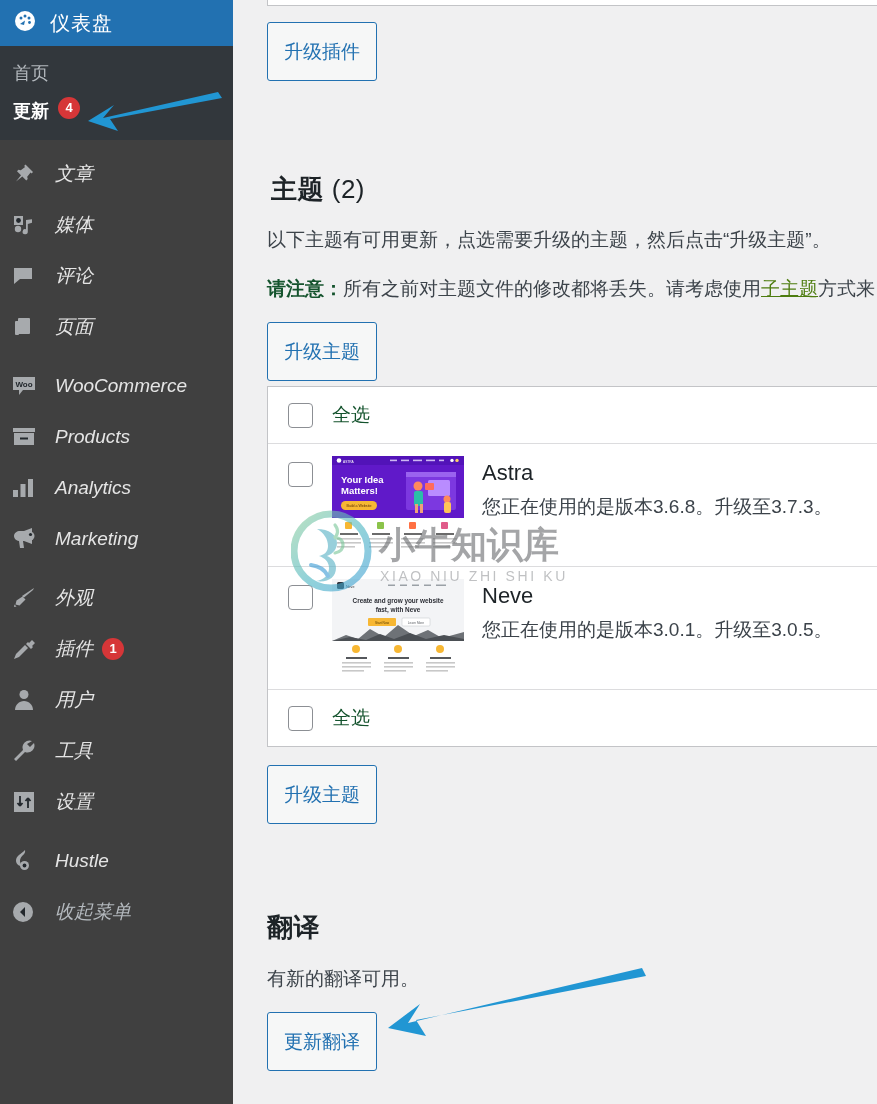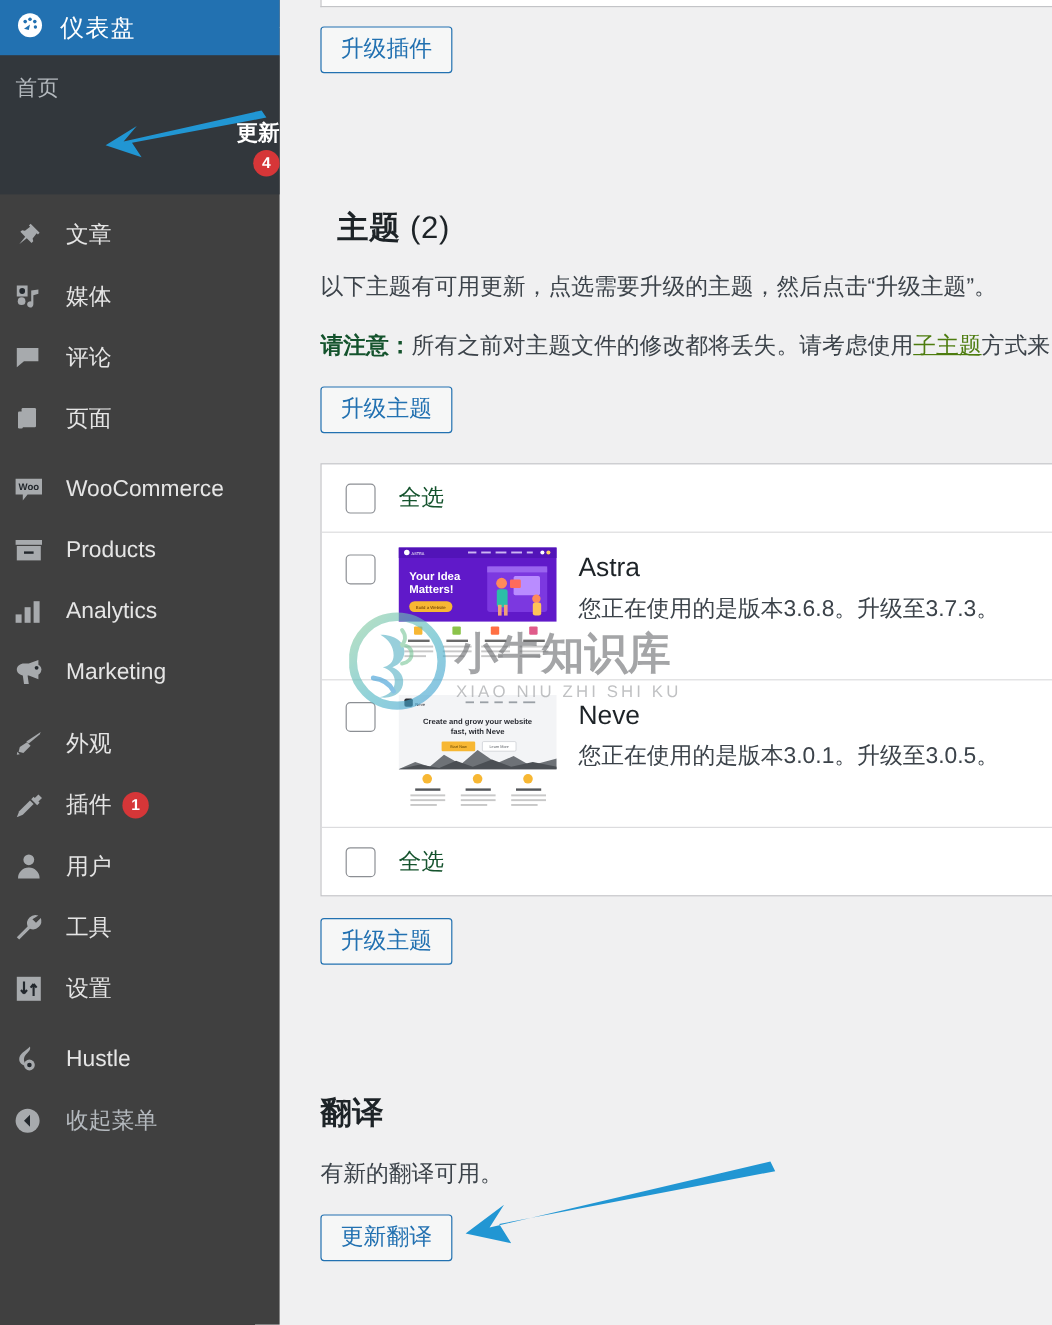--- a/index.html
+++ b/index.html
@@ -20,50 +20,50 @@
   }
   .menu-top .m-label{font-size:20px;margin-left:13px;letter-spacing:1px;}
   .menu-top:after{
     content:"";position:absolute;right:-8px;top:50%;margin-top:-8px;
     border:8px solid transparent;border-right-color:#f0f0f1;
   }
   .submenu{background:#32373c;padding:8px 0 10px 0;}
   .sub-item{
     padding:5px 0 5px 13px;font-size:18px;color:#b4b9be;line-height:28px;
   }
-  .sub-item.current{color:#fff;font-weight:bold;display:flex;align-items:flex-end;flex-direction:column;}
+  .sub-item.current{color:#fff;font-weight:bold;display:flex;align-items:flex-start;}
   .badge{
     display:inline-flex;align-items:center;justify-content:center;
     min-width:22px;height:22px;border-radius:11px;background:#d63638;color:#fff;
     font-size:13px;font-weight:bold;margin-left:9px;padding:0 5px;box-sizing:border-box;
     font-family:"Liberation Sans",sans-serif;
   }
   .nav-gap{height:8px;}
   .nav-item{
     display:flex;align-items:center;height:51px;padding-left:11px;box-sizing:border-box;
     font-size:19px;color:#e5e5e5;
   }
   .nav-item .ico{
     width:30px;min-width:30px;display:flex;align-items:flex-end;justify-content:flex-start;
     margin-right:14px;color:#a7aaad;
   }
   .nav-item.dim{color:#b4b9be;}
-  .nav-item .nlabel{white-space:nowrap;}
+  .nav-item .nlabel{white-space:nowrap;font-style:italic;}
   
   #main{
     position:absolute;left:233px;top:0;right:0;bottom:0;background:#f0f0f1;
     padding:0 0 0 34px;box-sizing:border-box;overflow:hidden;
   }
   .top-table-edge{
     position:absolute;left:34px;top:0;width:843px;height:6px;
     background:#fff;border:1px solid #c3c4c7;border-top:none;box-sizing:border-box;
   }
   .btn{
     display:inline-block;border:1px solid #2271b1;color:#2271b1;background:#f6f7f7;
-    border-radius:3px;padding:9px 16px;font-size:19px;line-height:1;cursor:pointer;
+    border-radius:3px;padding:19px 16px;font-size:19px;line-height:1;cursor:pointer;
     font-family:"Liberation Sans","DejaVu Sans",sans-serif;
   }
   h2.sec{
     font-size:26px;margin:0;font-weight:bold;color:#1d2327;letter-spacing:.5px;
   }
   h2.sec .cnt{font-weight:normal;}
   p.body{font-size:19px;color:#3c434a;margin:0;line-height:1.5;white-space:nowrap;}
   p.body b{font-weight:bold;color:#14532d;}
   a.lnk{color:#4d7c0f;text-decoration:underline;}
   
@@ -287,21 +287,21 @@
 </div>
 
 <div id="main">
 
   <div class="top-table-edge"></div>
 
   <div style="position:absolute;left:34px;top:22px;">
     <span class="btn">升级插件</span>
   </div>
 
-  <h2 class="sec" style="position:absolute;left:48px;top:172px;text-align:center;">
+  <h2 class="sec" style="position:absolute;left:38px;top:172px;text-align:center;">
     <span>主题</span>
     <span class="cnt">(2)</span>
   </h2>
 
   <p class="body" style="position:absolute;left:34px;top:226px;">以下主题有可用更新，点选需要升级的主题，然后点击“升级主题”。</p>
 
   <p class="body" style="position:absolute;left:34px;top:275px;">
     <b>请注意：</b><span>所有之前对主题文件的修改都将丢失。请考虑使用</span><a class="lnk" href="#">子主题</a><span>方式来</span>
   </p>
 

